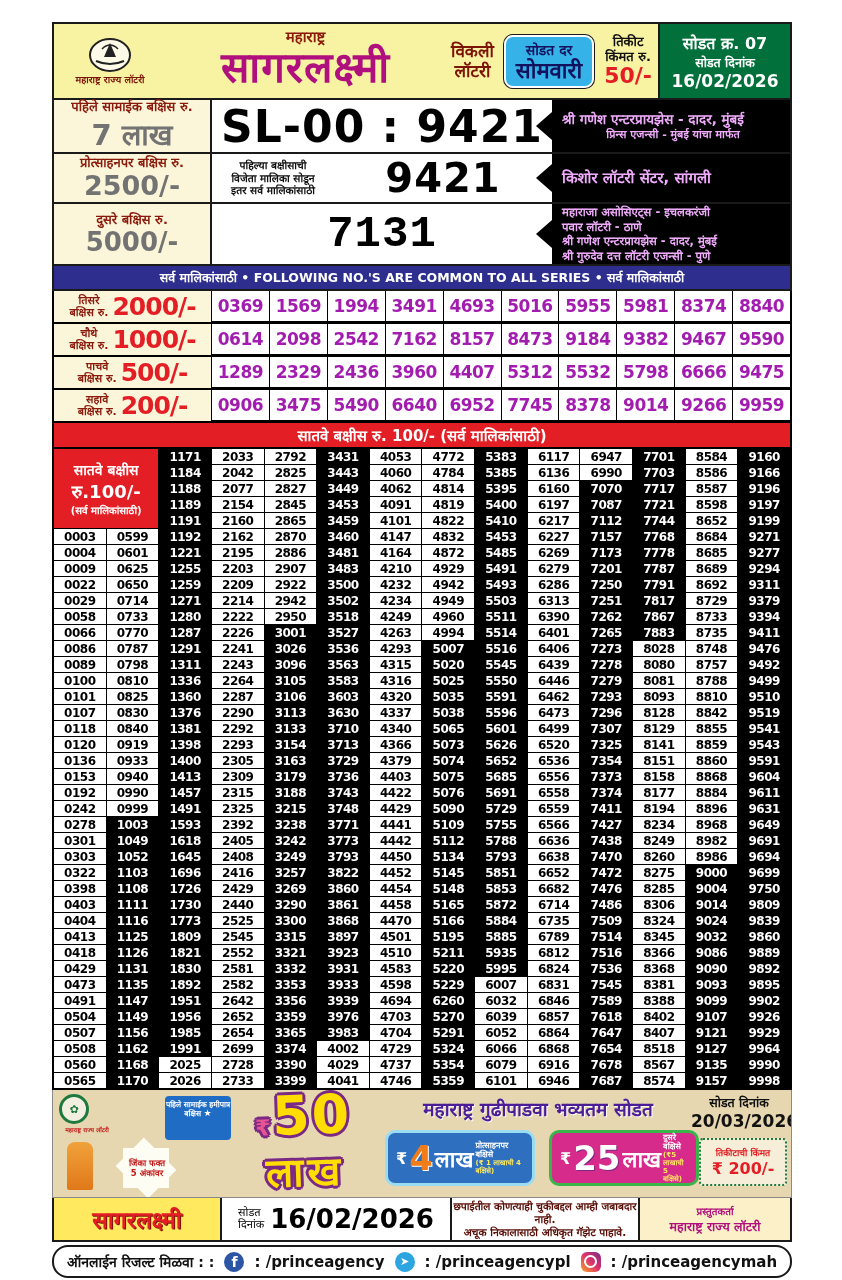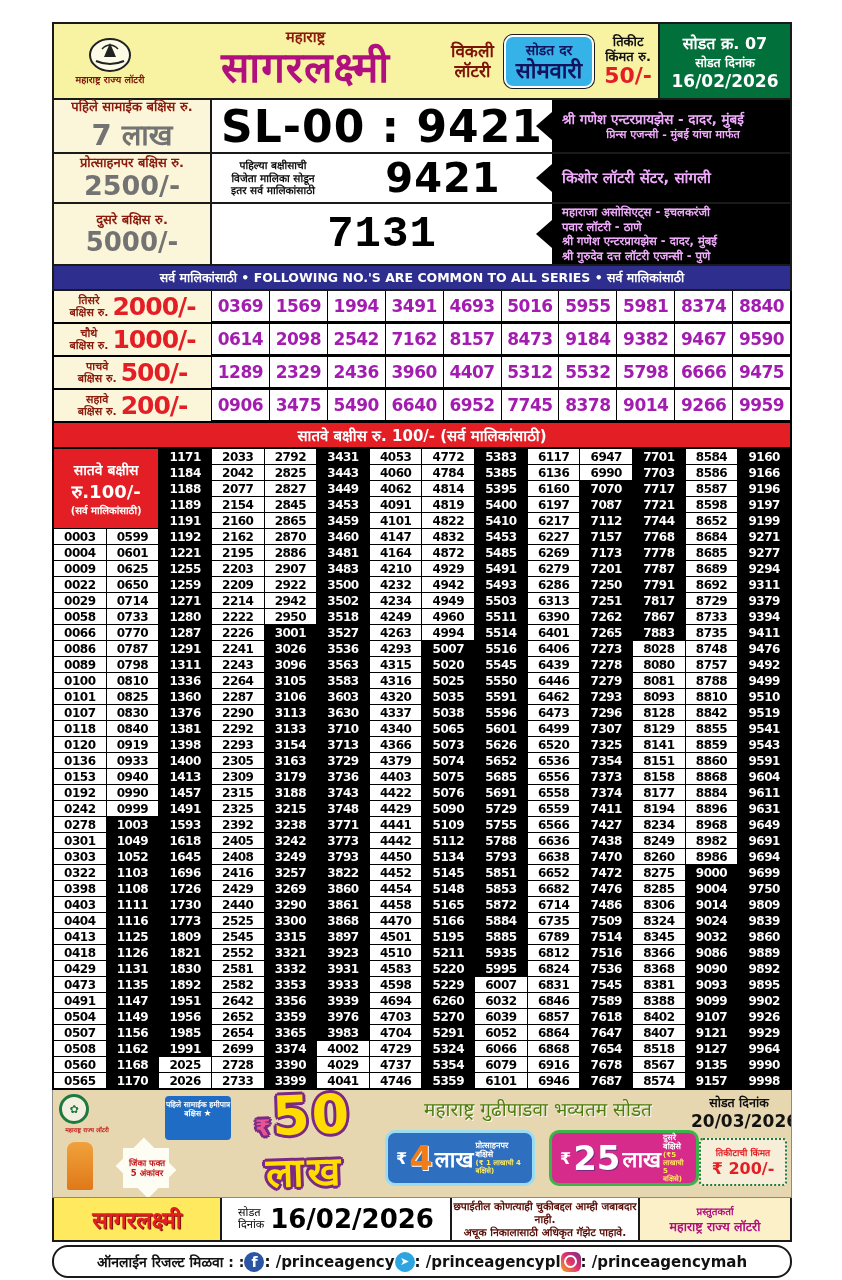--- a/index.html
+++ b/index.html
@@ -68,21 +68,21 @@
   .b-ribbon { position:absolute; left:112px; top:6px; width:66px; height:44px; background:#1f6cc5; border-radius:4px; color:#fff; font-size:7.5px; font-weight:bold; text-align:center; padding-top:4px; line-height:9px; }
   .b-ribbon .star { color:#fff; font-size:9px; }
   .b-burst { position:absolute; left:62px; top:54px; width:64px; height:48px; display:flex; align-items:center; justify-content:center; }
   .b-burst .sq1,.b-burst .sq2 { position:absolute; left:8px; top:4px; width:46px; height:40px; background:#fdfdf4; }
   .b-burst .sq2 { transform:rotate(45deg); }
   .b-burst .txt { position:relative; font-size:8.5px; font-weight:bold; color:#c01818; text-align:center; line-height:10px; }
   .b-50 { position:absolute; left:176px; top:2px; width:150px; text-align:center; transform:rotate(-2deg); }
   .b-50 .rs { color:#e85493; font-size:22px; font-weight:bold; }
   .b-50 .n1 { font-size:54px; line-height:48px; font-weight:bold; color:#ffdd00; text-shadow:-3px 0 #7a2a85,3px 0 #7a2a85,0 -3px #7a2a85,0 3px #7a2a85,-2px -2px #7a2a85,2px 2px #7a2a85,-2px 2px #7a2a85,2px -2px #7a2a85; letter-spacing:2px; }
   .b-50 .n2 { font-size:40px; line-height:42px; font-weight:bold; color:#ffdd00; text-shadow:-3px 0 #7a2a85,3px 0 #7a2a85,0 -3px #7a2a85,0 3px #7a2a85,-2px -2px #7a2a85,2px 2px #7a2a85,-2px 2px #7a2a85,2px -2px #7a2a85; letter-spacing:4px; }
-  .b-title { position:absolute; left:330px; top:6px; width:310px; text-align:center; font-size:19px; font-weight:normal; color:#4d7c0f; text-shadow:1px 1px 0 #fff; }
+  .b-title { position:absolute; left:330px; top:6px; width:310px; text-align:center; font-size:19px; font-weight:bold; color:#4c1d95; text-shadow:1px 1px 0 #fff; }
   .b-date { position:absolute; right:4px; top:4px; width:96px; text-align:center; font-weight:bold; color:#111; }
   .b-date .t { font-size:12.5px; }
   .b-date .d { font-size:17px; }
   .ticket { position:absolute; top:40px; height:56px; border-radius:10px; display:flex; align-items:center; justify-content:center; gap:2px; padding:0 8px; }
   .ticket.t4 { left:332px; width:150px; background:#2f6fc0; border:3px solid #9adcf2; }
   .ticket.t25 { left:496px; width:150px; background:#d62b8a; border:3px solid #39b54a; }
   .ticket .rs { color:#fff; font-size:16px; font-weight:bold; }
   .ticket .big { font-size:34px; font-weight:bold; color:#f07d1a; text-shadow:1px 1px 0 #fff; }
   .ticket.t25 .big { color:#fff; text-shadow:1px 1px 0 #7a2a85; }
   .ticket .lk { font-size:22px; font-weight:bold; color:#fff; }
@@ -96,21 +96,21 @@
   
   .ftrA { display:flex; border:2px solid #1a1a1a; border-top:none; height:44px; background:#fff; }
   .f-name { width:168px; background:#ffe95e; border-right:2px solid #1a1a1a; display:flex; align-items:center; justify-content:center; font-size:23px; font-weight:bold; color:#e31e24; text-shadow:1px 1px 0 #7d1408; }
   .f-date { width:230px; border-right:2px solid #1a1a1a; display:flex; align-items:center; justify-content:center; gap:6px; }
   .f-date .s { font-size:11px; font-weight:normal; line-height:12px; text-align:left; }
   .f-date .d { font-size:26px; font-weight:bold; }
   .f-disc { flex:1; border-right:2px solid #1a1a1a; display:flex; flex-direction:column; align-items:center; justify-content:center; font-size:10.5px; font-weight:bold; color:#5a1008; line-height:13px; text-align:center; }
   .f-pres { width:150px; background:#fbf0c8; display:flex; flex-direction:column; align-items:center; justify-content:center; color:#b0107e; font-weight:bold; text-align:center; }
   .f-pres .t { font-size:10px; }
   .f-pres .b { font-size:12.5px; }
-  .ftrB { margin-top:3px; border:2px solid #1a1a1a; border-radius:16px; height:33px; display:flex; align-items:center; justify-content:center; background:#fff; }
+  .ftrB { margin-top:3px; border:2px solid #1a1a1a; border-radius:16px; height:33px; display:flex; align-items:center; justify-content:center; gap:10px; background:#fff; }
   .ftrB .lbl { font-size:14px; font-weight:bold; color:#111; }
   .handle { font-size:15px; font-weight:bold; color:#111; }
   .icn { width:20px; height:20px; border-radius:50%; display:flex; align-items:center; justify-content:center; color:#fff; font-weight:bold; }
   .icn.fb { background:#2c56a4; font-size:14px; }
   .icn.tg { background:#2ca5e0; font-size:11px; }
   .icn.ig { border-radius:6px; background:linear-gradient(45deg,#f5a623,#e0336b,#7a2a85); position:relative; }
   .icn.ig::before { content:""; width:9px; height:9px; border:2px solid #fff; border-radius:50%; }
 </style>
 </head>
 <body>

